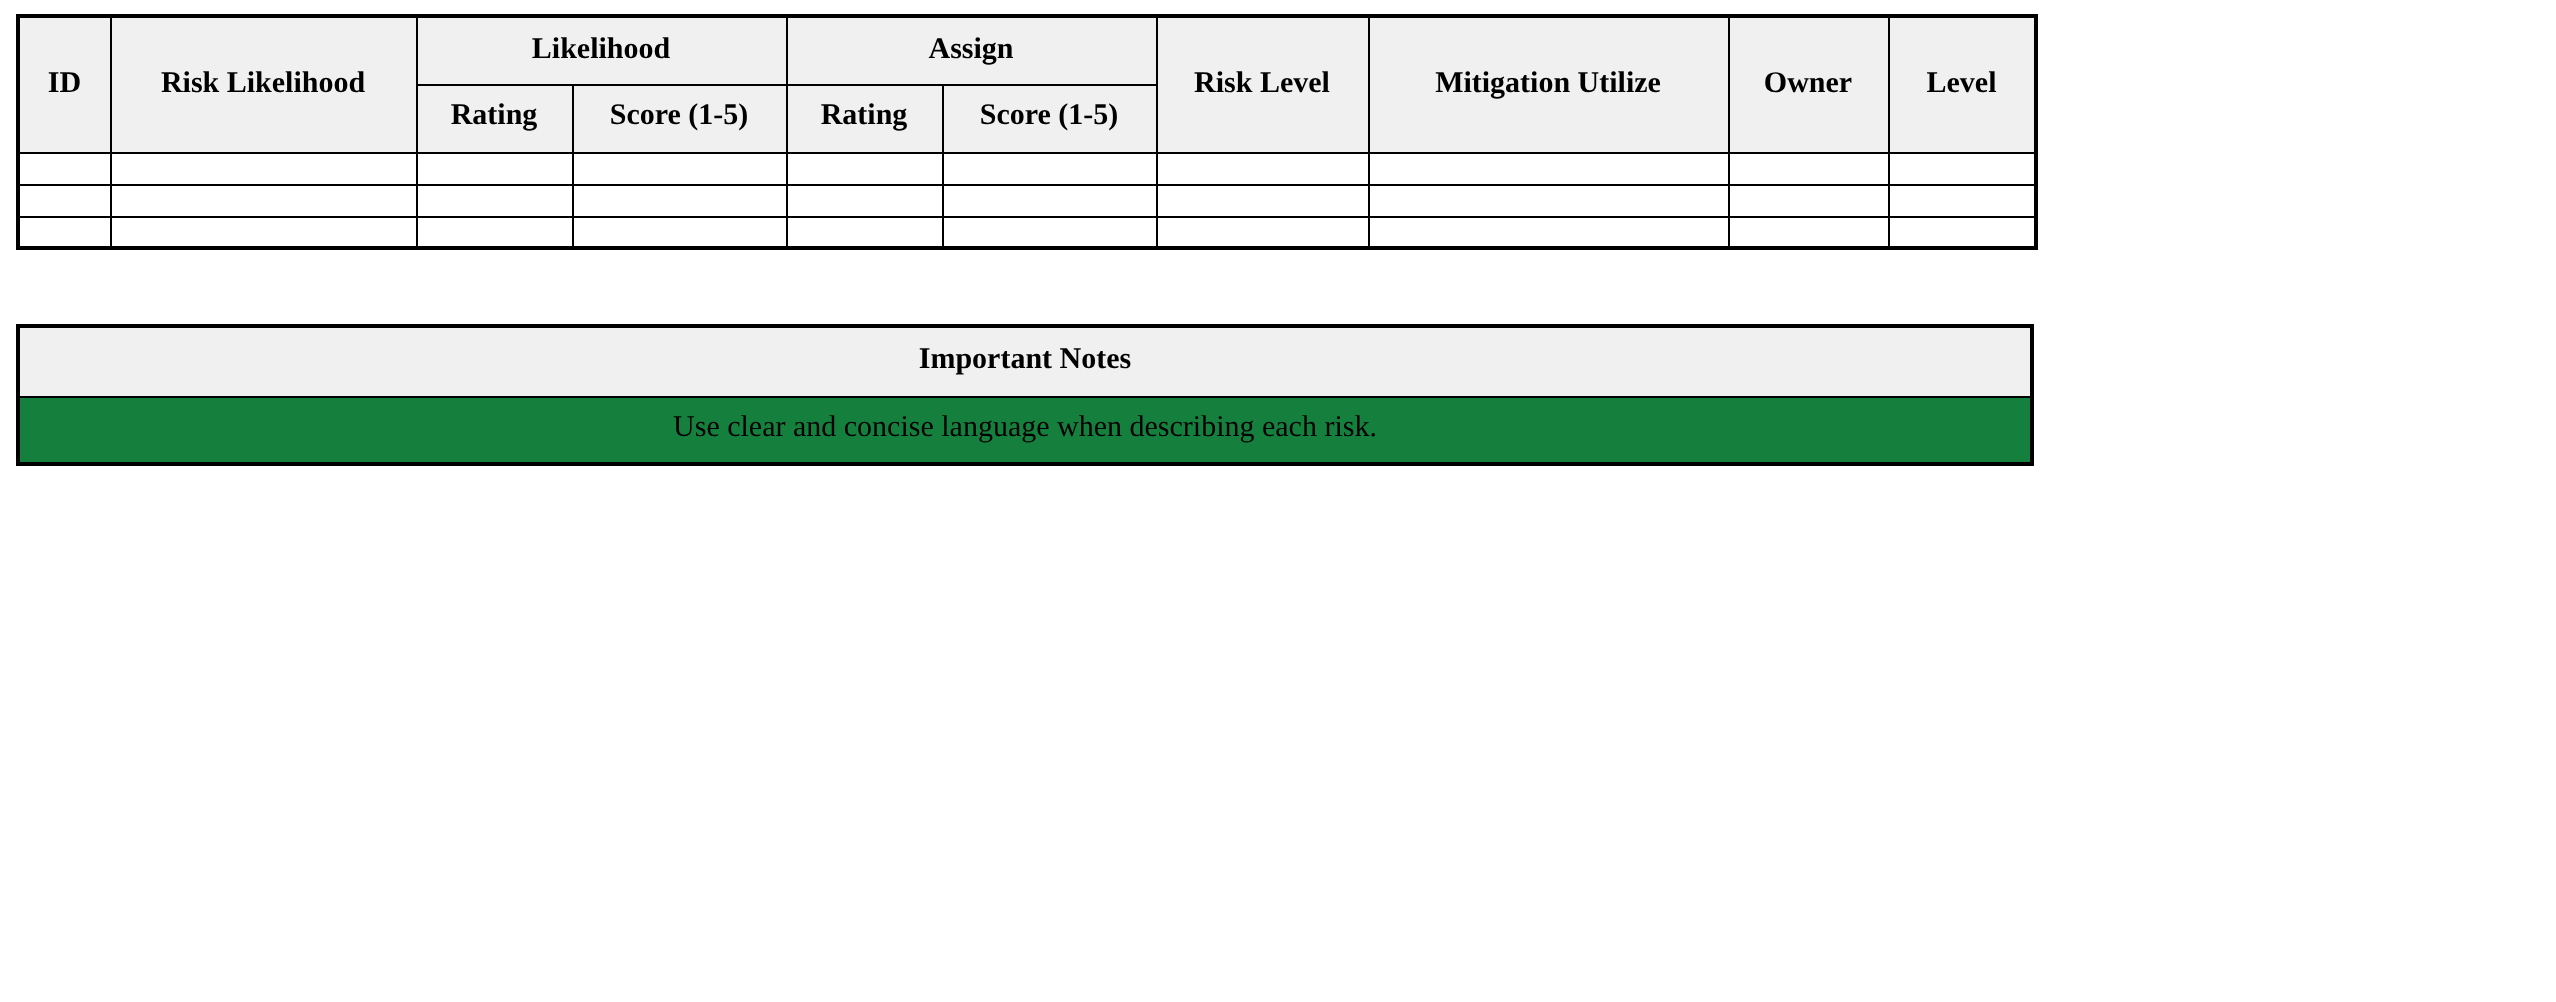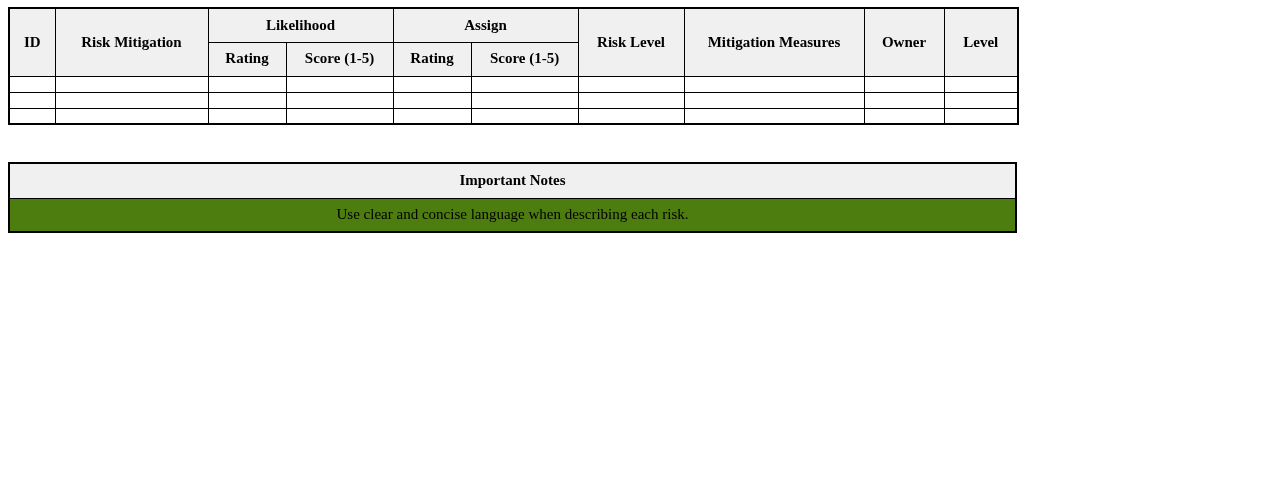--- a/index.html
+++ b/index.html
@@ -21,21 +21,21 @@
   table{border-collapse:collapse;table-layout:fixed;border:2px solid var(--border);}
   th,td{border:1px solid var(--border);padding:0 0;overflow:hidden;vertical-align:middle;}
   th{background:var(--header-bg);font-weight:bold;font-size:15px;text-align:center;line-height:1.15;}
 
   .risk-table{position:absolute;left:8px;top:7px;width:1009px;}
   .risk-table thead th{height:34px;}
   .risk-table tbody td{height:16px;background:#ffffff;font-size:14px;}
 
   .notes-table{position:absolute;left:8px;top:162px;width:1009px;}
   .notes-table th{height:35px;font-size:15px;margin-left:20px;}
-  .notes-table td{height:34px;text-align:center;font-size:15px;background:#4d7c0f;}
+  .notes-table td{height:34px;text-align:center;font-size:15px;background:#15803d;}
 </style>
 </head>
 <body>
 
 <div class="sheet">
 
   <table class="risk-table">
     <colgroup>
       <col style="width:46px">
         <col style="width:153px">
@@ -44,25 +44,25 @@
       <col style="width:78px">
         <col style="width:107px">
       <col style="width:106px">
         <col style="width:180px">
       <col style="width:80px">
         <col style="width:74px">
     </colgroup>
     <thead>
       <tr>
         <th rowspan="2">ID</th>
-        <th rowspan="2">Risk Mitigation</th>
+        <th rowspan="2">Risk Likelihood</th>
         <th colspan="2">Likelihood</th>
         <th colspan="2">Assign</th>
         <th rowspan="2">Risk Level</th>
-        <th rowspan="2">Mitigation Measures</th>
+        <th rowspan="2">Mitigation Utilize</th>
         <th rowspan="2">Owner</th>
         <th rowspan="2">Level</th>
       </tr>
       <tr>
         <th>Rating</th>
         <th>Score (1-5)</th>
         <th>Rating</th>
         <th>Score (1-5)</th>
       </tr>
     </thead>

